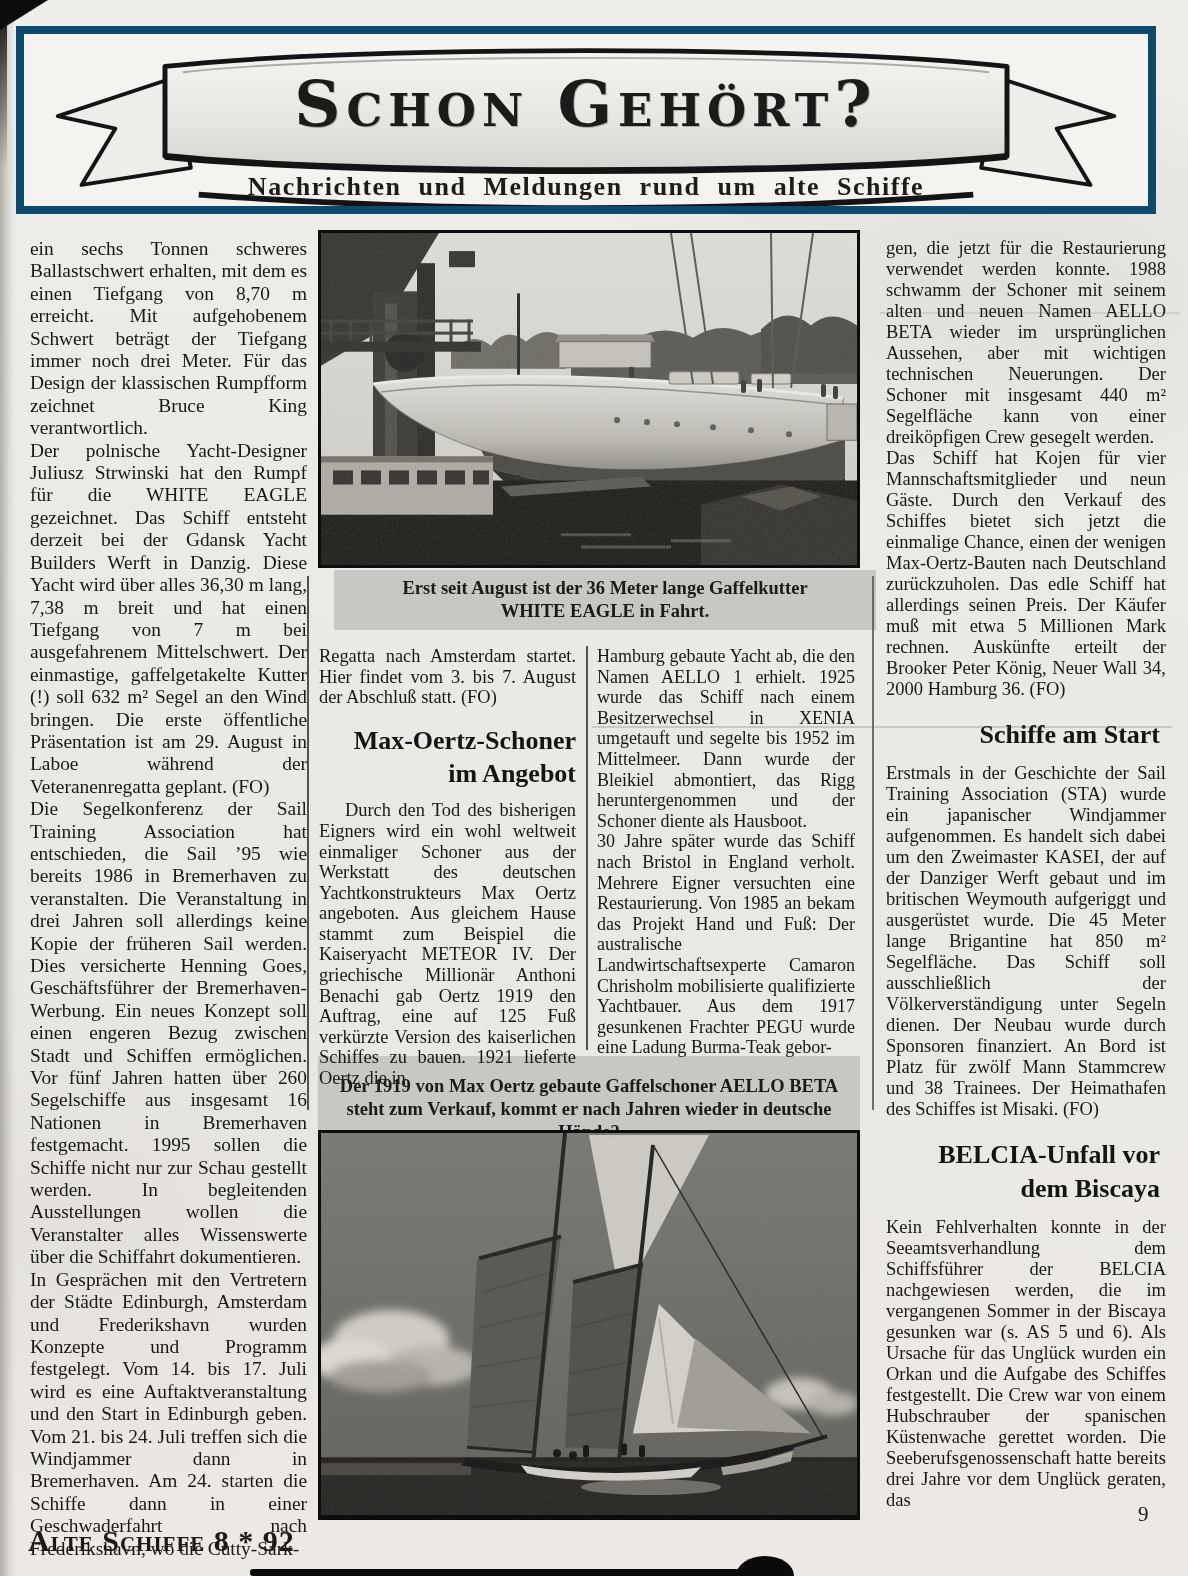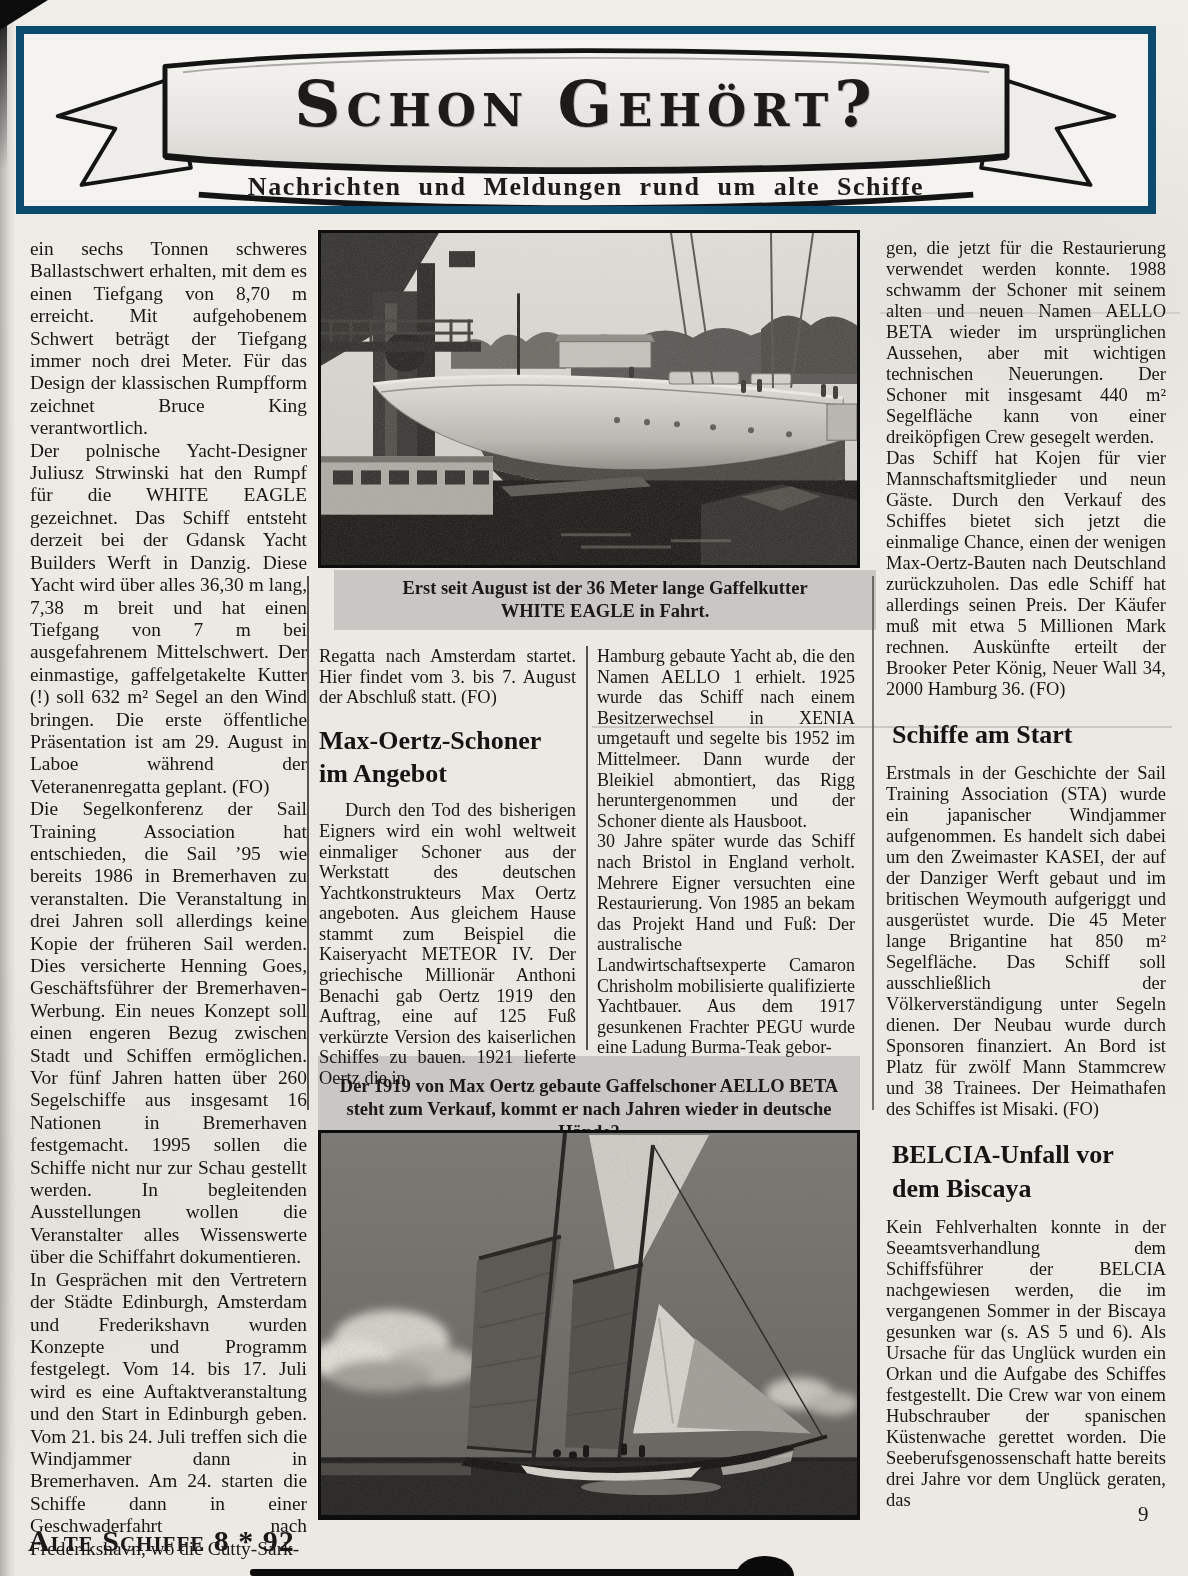--- a/index.html
+++ b/index.html
@@ -50,21 +50,21 @@
   .caption1{left:334px;top:570px;width:542px;min-height:60px;padding:7px 44px;}
   .caption2{left:318px;top:1056px;width:542px;min-height:62px;padding:19px 18px;}
 
   
   .col{position:absolute;}
   .col p{margin:0;text-align:justify;hyphens:auto;-webkit-hyphens:auto;}
   .col1{left:30px;top:238px;width:277px;font-size:19.4px;line-height:22.4px;}
   .col2{left:319px;top:646px;width:257px;font-size:18.4px;line-height:20.6px;}
   .col3{left:597px;top:646px;width:258px;font-size:18px;line-height:20.6px;}
   .col4{left:886px;top:238px;width:280px;font-size:18.5px;line-height:21px;}
-  .col h2{font-size:26px;font-weight:700;text-align:left;line-height:1.28;
+  .col h2{font-size:26px;font-weight:700;text-align:right;line-height:1.28;
     margin:18px 6px 12px;color:#161412;}
   .col2 h2{margin:16px 0 10px;}
   .indent{text-indent:26px;}
 
   
   .vrule{position:absolute;width:2px;background:#55514c;}
   .vr1{left:307px;top:576px;height:534px;}
   .vr2{left:586px;top:646px;height:404px;}
   .vr3{left:872px;top:576px;height:534px;opacity:.8;}
 

